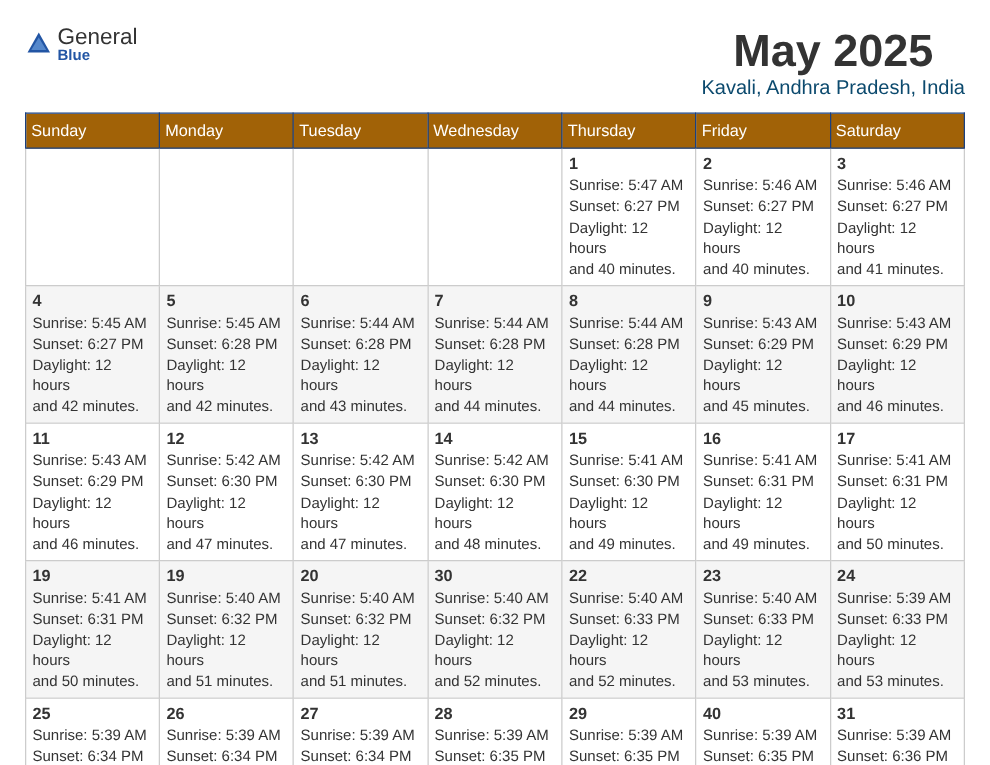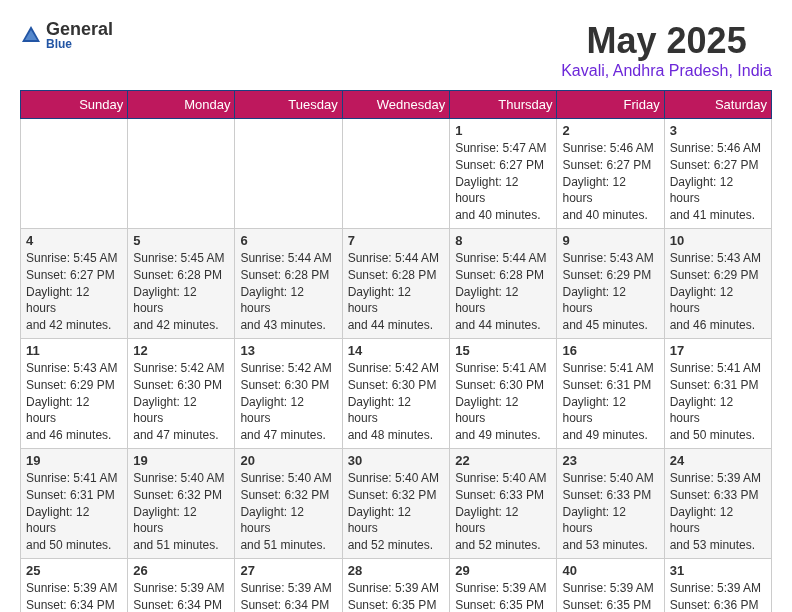--- a/index.html
+++ b/index.html
@@ -33,21 +33,21 @@
     .title-block {
       text-align: center;
     }
     .month-title {
       font-size: 36px;
       font-weight: bold;
       color: #333;
     }
     .location {
       font-size: 16px;
-      color: #6d28d9;
+      color: #0c4a6e;
     }
     .calendar {
       width: 100%;
       border-collapse: collapse;
       border: 1px solid #ccc;
     }
     .calendar th {
       background-color: #2255a4;
       color: #fff;
       font-size: 13px;
@@ -66,21 +66,21 @@
       color: #333;
       background: #fff;
     }
     .calendar tr:nth-child(even) td {
       background: #f5f5f5;
     }
     .calendar tr:nth-child(odd) td {
       background: #fff;
     }
     
-    .calendar thead tr th { background: #be185d; text-align: right; }
+    .calendar thead tr th { background: #a16207; }
     .day-num {
       font-size: 13px;
       font-weight: bold;
       margin-bottom: 2px;
       color: #333;
     }
     .day-info {
       font-size: 12px;
       line-height: 1.4;
       color: #333;
@@ -99,21 +99,21 @@
 </head>
 <body>
 
 <div class="header">
   <div class="logo">
     <svg class="logo-icon" viewBox="0 0 22 22">
       <polygon points="11,2 20,18 2,18" fill="#2255a4"></polygon>
       <polygon points="11,6 17,16 5,16" fill="#5588cc"></polygon>
     </svg>
     <div class="logo-text">
-      <span style="font-size:18px;font-weight:bold;color:#333;">General</span>
+      <span style="font-size:18px;font-weight:normal;color:#333;">General</span>
       <span style="font-size:12px;font-weight:bold;color:#2255a4;">Blue</span>
     </div>
   </div>
   <div class="title-block">
     <div class="month-title">May 2025</div>
     <div class="location">Kavali, Andhra Pradesh, India</div>
   </div>
 </div>
 
 <table class="calendar">

